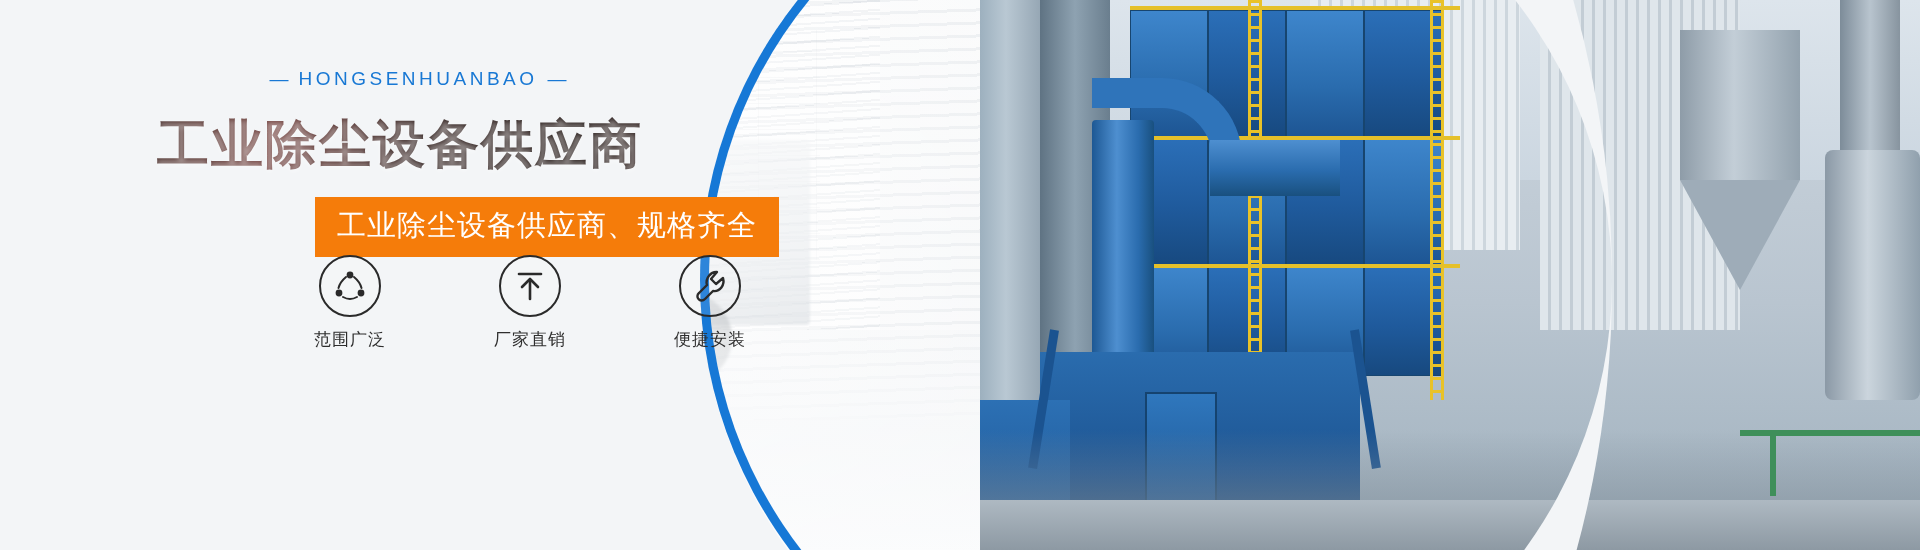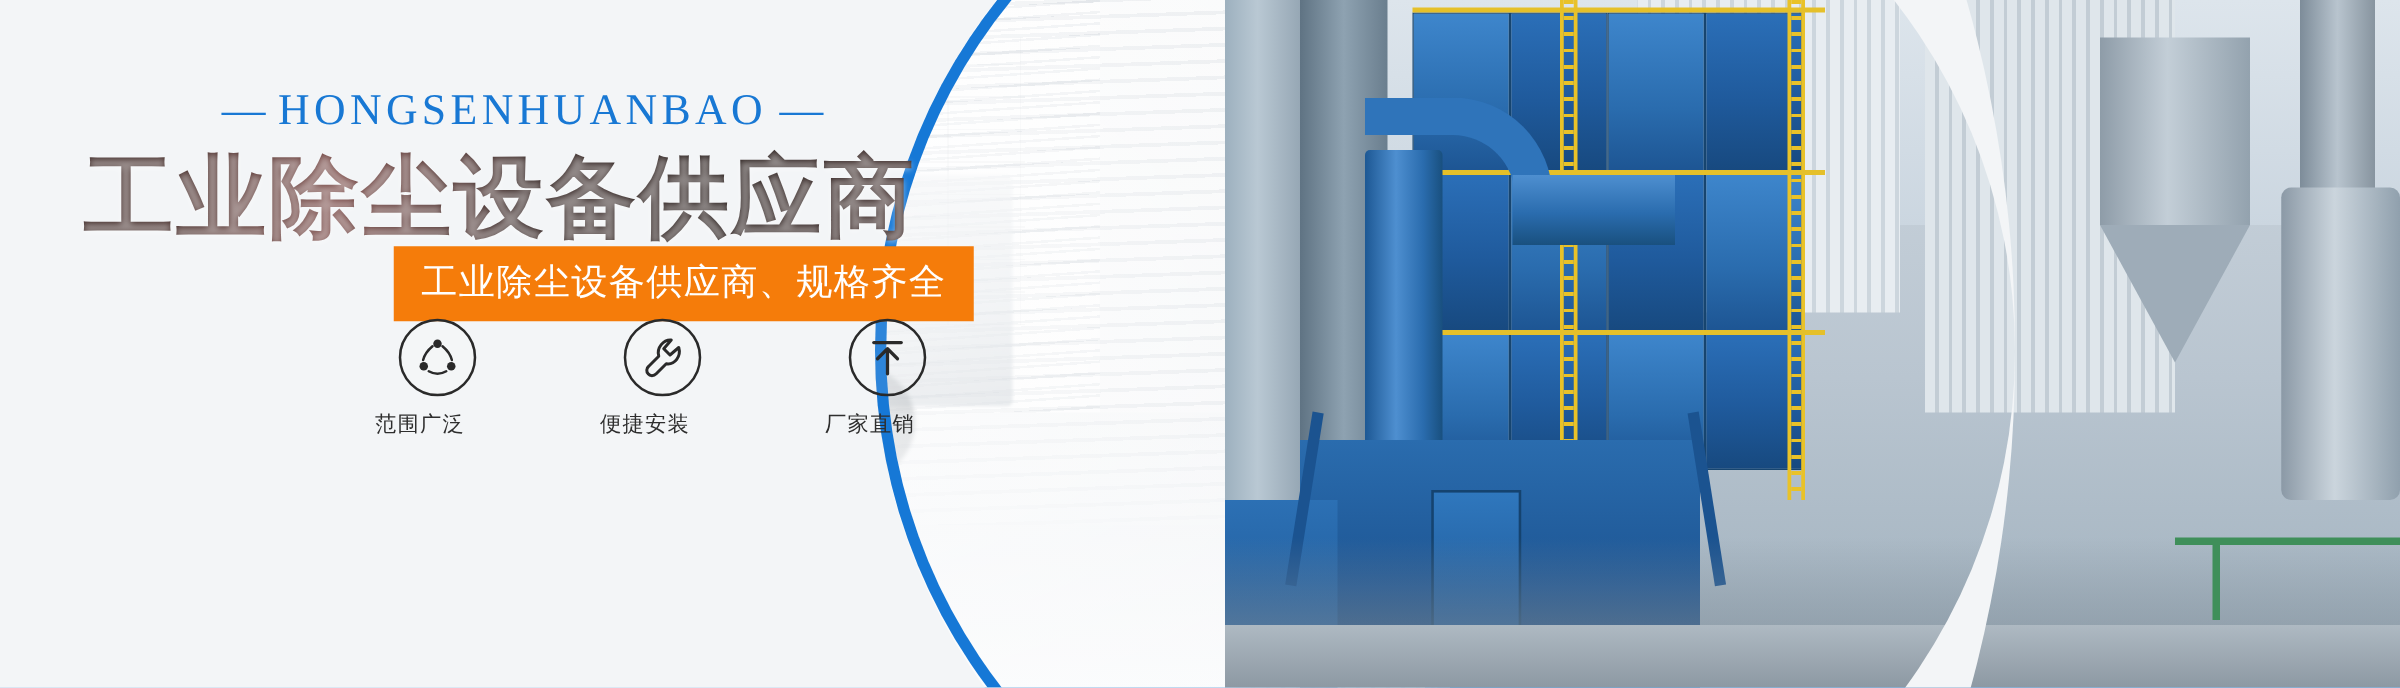--- a/index.html
+++ b/index.html
@@ -224,46 +224,46 @@
   }
 
   
   .content {
     position:absolute; left:0; top:0; width:1000px; height:550px;
     z-index:40;
   }
   .eyebrow {
     position:absolute; left:0; top:68px; width:800px;
     text-align:center;
-    font-family:Liberation Serif, serif;
-    font-size:35px; letter-spacing:3.5px; color:#1878d4; font-weight:400;
+    font-family:Liberation Sans, sans-serif;
+    font-size:19px; letter-spacing:3.5px; color:#1878d4; font-weight:400;
     white-space:nowrap;
     padding-left:36px;
   }
   .eyebrow .dash { letter-spacing:0; padding:0 10px; }
   .title {
     position:absolute; left:0; top:110px; width:800px;
     text-align:center;
-    font-size:72px; font-weight:bold; letter-spacing:2px;
+    font-size:52px; font-weight:bold; letter-spacing:2px;
     background:linear-gradient(100deg,#3a2a28 0%,#4b3330 18%,#7a4b48 34%,#3b2b29 52%,#2f2523 72%,#4a3230 100%);
     -webkit-background-clip:text; background-clip:text; color:transparent;
     text-shadow:0 2px 5px rgba(255,255,255,.45);
     white-space:nowrap;
   }
   .orange-bar {
     position:absolute; left:315px; top:197px;
     background:#f57c0a;
     padding:9px 22px 11px 22px;
     color:#ffffff; font-size:29px; letter-spacing:1px; white-space:nowrap;
   }
   .features {
     position:absolute; left:300px; top:255px; width:460px;
     display:flex; justify-content:space-between;
   }
-  .feature { width:100px; text-align:left; }
+  .feature { width:100px; text-align:center; }
   .circle {
     width:62px; height:62px; border-radius:50%;
     border:2.5px solid #2a2a2a; margin:0 auto;
     display:flex; align-items:center; justify-content:center;
     background:rgba(255,255,255,.10);
   }
   .feature-label {
     margin-top:11px; font-size:17px; color:#2e2e2e; letter-spacing:1px; white-space:nowrap;
   }
   .tagline {
@@ -371,35 +371,35 @@
             <path d="M24 11 Q30 16 31.5 22" stroke="#2a2a2a" stroke-width="2" fill="none" stroke-linecap="round"></path>
             <path d="M13 31 Q20 35 27 31" stroke="#2a2a2a" stroke-width="2" fill="none" stroke-linecap="round"></path>
           </svg>
         </div>
         <div class="feature-label">范围广泛</div>
       </div>
 
 
       <div class="feature">
         <div class="circle">
-          <svg width="40" height="40" viewBox="0 0 40 40" aria-hidden="true">
-            <path d="M27 6 L21 13 L26 18 L33 12 C35 19 30 26 23 25 L15 33 C13 35 10 35 8.5 33 C7 31.5 7 28.5 9 27 L17 19 C15 12 21 5.5 27 6 Z" stroke="#2a2a2a" stroke-width="2.4" fill="none" stroke-linejoin="round" stroke-linecap="round"></path>
-          </svg>
-        </div>
-        <div class="feature-label">便捷安装</div>
-      </div>
-
-      <div class="feature">
-        <div class="circle">
           <svg width="36" height="36" viewBox="0 0 36 36" aria-hidden="true">
             <line x1="7" y1="6" x2="29" y2="6" stroke="#2a2a2a" stroke-width="2.6" stroke-linecap="round"></line>
             <line x1="18" y1="12" x2="18" y2="31" stroke="#2a2a2a" stroke-width="2.6" stroke-linecap="round"></line>
             <path d="M10 19 L18 11 L26 19" stroke="#2a2a2a" stroke-width="2.6" fill="none" stroke-linejoin="round" stroke-linecap="round"></path>
           </svg>
         </div>
         <div class="feature-label">厂家直销</div>
       </div>
 
+      <div class="feature">
+        <div class="circle">
+          <svg width="40" height="40" viewBox="0 0 40 40" aria-hidden="true">
+            <path d="M27 6 L21 13 L26 18 L33 12 C35 19 30 26 23 25 L15 33 C13 35 10 35 8.5 33 C7 31.5 7 28.5 9 27 L17 19 C15 12 21 5.5 27 6 Z" stroke="#2a2a2a" stroke-width="2.4" fill="none" stroke-linejoin="round" stroke-linecap="round"></path>
+          </svg>
+        </div>
+        <div class="feature-label">便捷安装</div>
+      </div>
+
     </div>
 
   </div>
 
 </div>
 
 </body></html>

